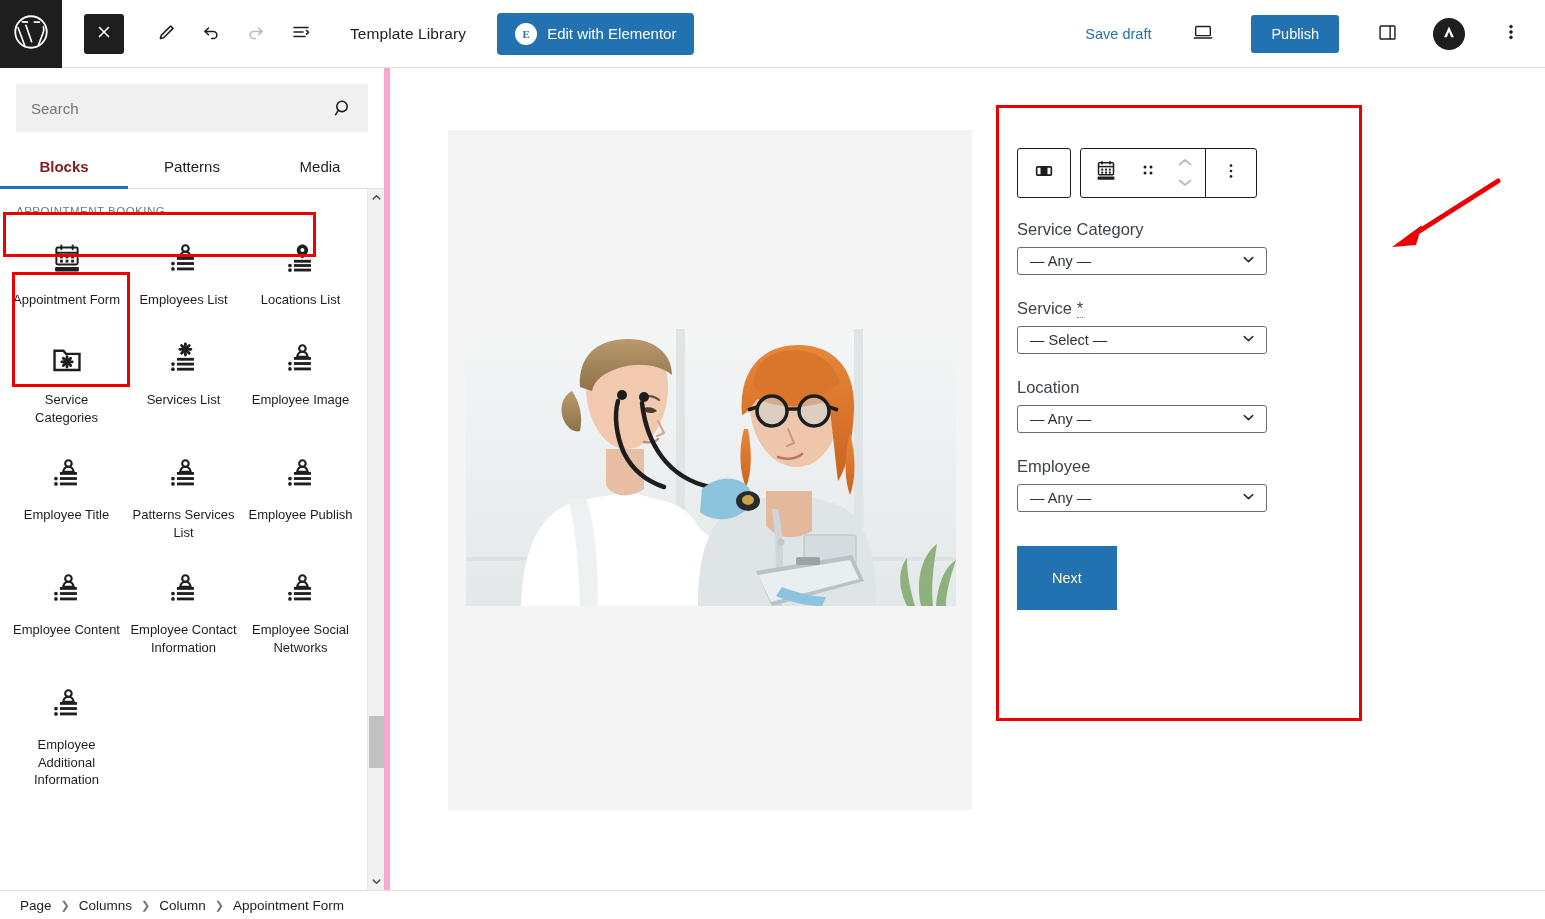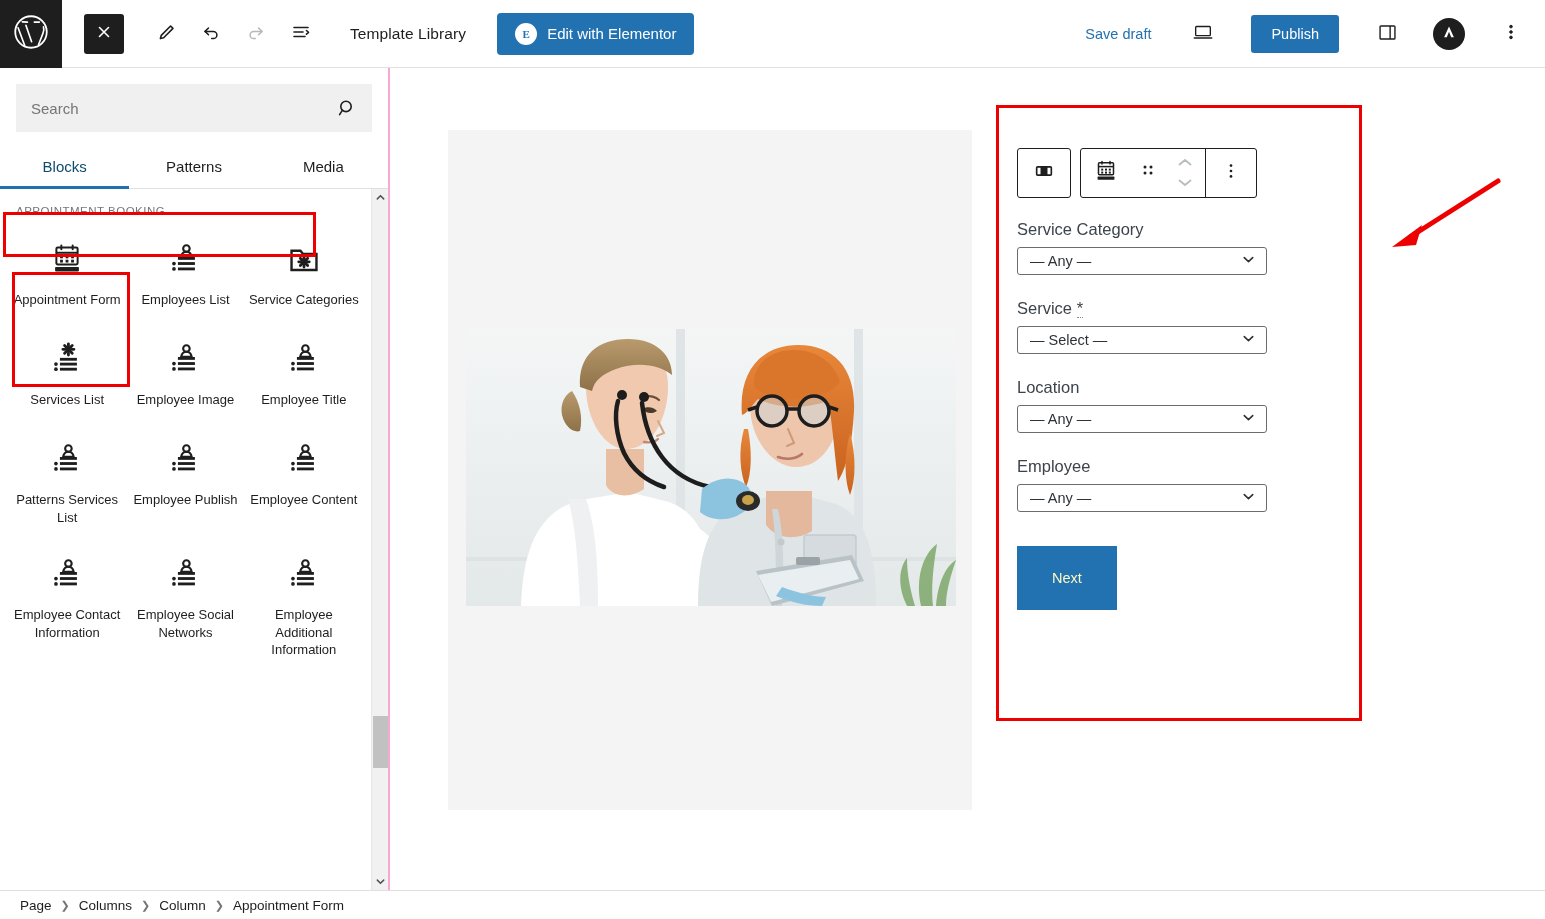--- a/index.html
+++ b/index.html
@@ -61,21 +61,21 @@
   .avatar-btn {
     width: 32px; height: 32px; border-radius: 50%; background: #1e1e1e;
     display: flex; align-items: center; justify-content: center; cursor: pointer;
     margin: 0 6px;
   }
   .avatar-btn svg { fill: #ffffff; }
 
   
   .sidebar {
     position: absolute; top: 68px; left: 0; width: 390px; height: 822px;
-    background: #ffffff; border-right: 2px solid #f9a8d4;
+    background: #ffffff; border-right: 6px solid #f9a8d4;
     display: flex; flex-direction: column;
   }
   .search-wrap { padding: 16px 16px 0 16px; }
   .search-box {
     position: relative; height: 48px; background: #f0f0f0;
     border: 1px solid #f0f0f0; display: flex; align-items: center;
   }
   .search-box input {
     border: none; background: transparent; outline: none; flex: 1;
     font-size: 15px; color: #555; padding: 0 14px;
@@ -85,21 +85,21 @@
   .search-icon { padding-right: 14px; display: flex; }
 
   .tabs {
     display: flex; margin-top: 14px; border-bottom: 1px solid #e0e0e0;
     padding: 0 0px;
   }
   .tab {
     flex: 1; text-align: center; padding: 12px 0 13px 0; font-size: 15px;
     color: #1e1e1e; cursor: pointer; position: relative;
   }
-  .tab.active { color: #0c4a6e; }
+  .tab.active { color: #7f1d1d; font-weight: bold; }
   .tab.active::after {
     content: ''; position: absolute; left: 0; right: 0; bottom: -1px;
     height: 3px; background: #2271b1;
   }
 
   .panel-scroll {
     flex: 1; overflow: hidden; position: relative; display: flex;
   }
   .panel-inner { flex: 1; overflow: hidden; }
   .section-label {
@@ -363,20 +363,34 @@
       <circle cx="13" cy="4.6" r="2.3"></circle>
       <path d="M9.3 10.4c.4-2.2 1.9-3.5 3.7-3.5s3.3 1.3 3.7 3.5z"></path>
       <path d="M7 11.6h12" stroke-width="2"></path>
       <path d="M7 15.2h12" stroke-width="2"></path>
                     <circle cx="4.2" cy="15.2" r="1.3" fill="#1e1e1e" stroke="none"></circle>
       <path d="M7 19h12" stroke-width="2"></path>
                     <circle cx="4.2" cy="19" r="1.3" fill="#1e1e1e" stroke="none"></circle>
                   </svg></span>
               </div>
               <div class="bi-label">Employees List</div>
+            </div>
+            <div class="block-item">
+              <div class="bi-icon">
+                <span><svg width="34" height="34" viewBox="0 0 24 24" fill="none" stroke="#1e1e1e" stroke-width="1.5">
+      <path d="M13 1.8c-2.2 0-4 1.8-4 4 0 3 4 5.8 4 5.8s4-2.8 4-5.8c0-2.2-1.8-4-4-4z" fill="#1e1e1e" stroke="none"></path>
+      <circle cx="13" cy="5.6" r="1.4" fill="#ffffff" stroke="none"></circle>
+      <path d="M7 13.6h12" stroke-width="2"></path>
+      <path d="M7 16.6h12" stroke-width="2"></path>
+                    <circle cx="4.2" cy="16.6" r="1.3" fill="#1e1e1e" stroke="none"></circle>
+      <path d="M7 19.8h12" stroke-width="2"></path>
+                    <circle cx="4.2" cy="19.8" r="1.3" fill="#1e1e1e" stroke="none"></circle>
+                  </svg></span>
+              </div>
+              <div class="bi-label">Locations List</div>
             </div>
             <div class="block-item">
               <div class="bi-icon">
                 <span><svg width="34" height="34" viewBox="0 0 24 24" fill="none" stroke="#1e1e1e" stroke-width="1.7">
       <path d="M3.2 6.2h6.3l1.8 2.2h9.5v11.4H3.2z"></path>
       <circle cx="12" cy="14" r="2.5" fill="#1e1e1e" stroke="none"></circle>
       <g stroke="#1e1e1e" stroke-width="2" stroke-linecap="round">
         <path d="M12 10.3v1.2M12 16.5v1.2M8.3 14h1.2M14.5 14h1.2"></path>
         <path d="M9.4 11.4l.9.9M13.7 15.7l.9.9M14.6 11.4l-.9.9M10.3 15.7l-.9.9"></path>
       </g>

